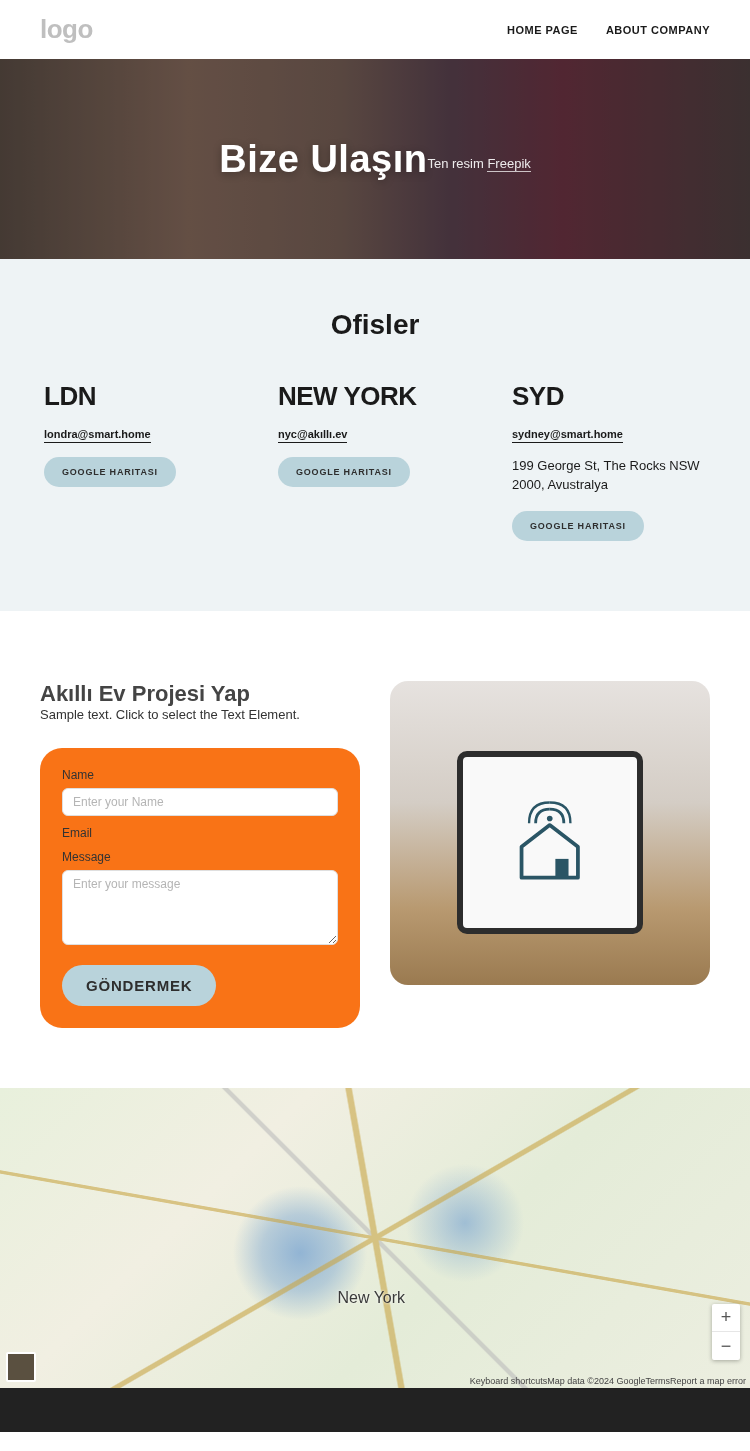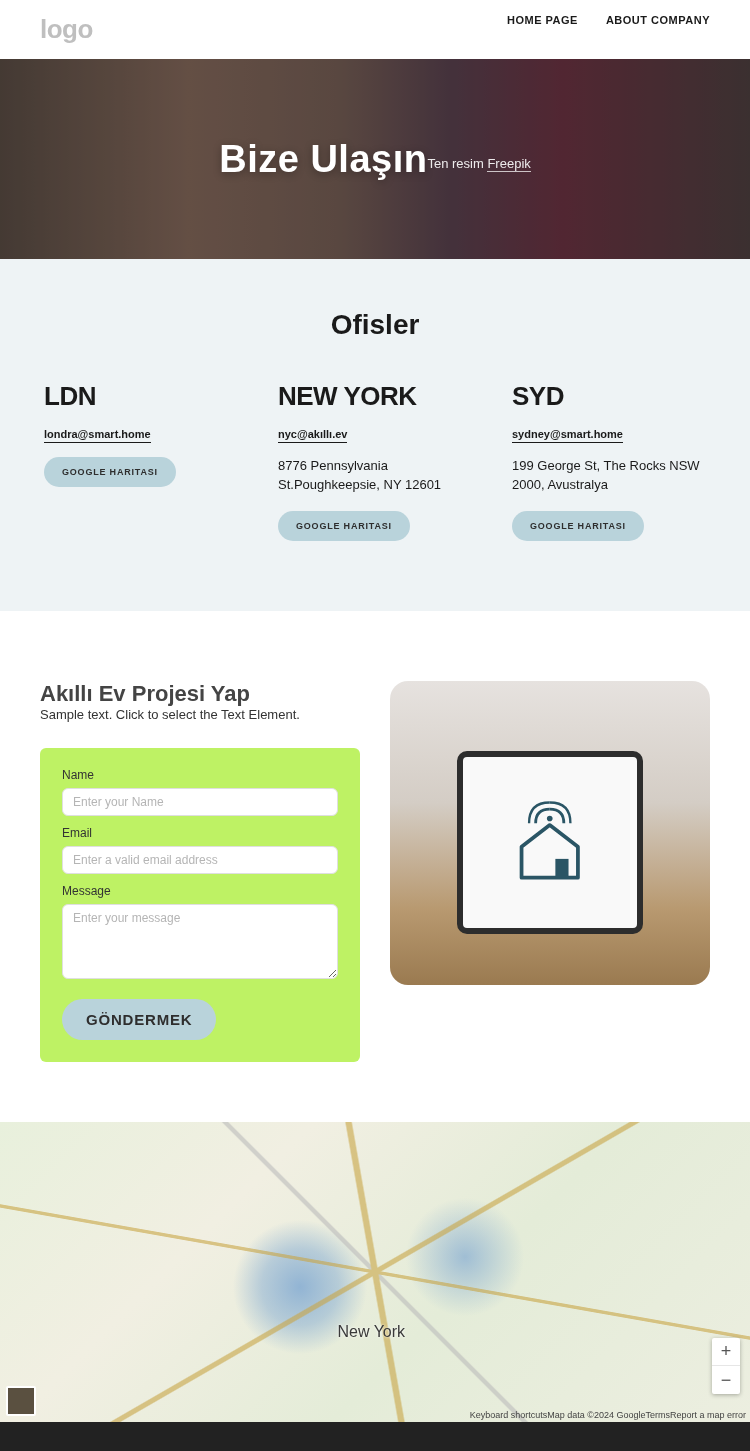--- a/index.html
+++ b/index.html
@@ -1,19 +1,19 @@
 <!DOCTYPE html>
 <html><head>
 <meta charset="utf-8">
 <style>
 * { margin: 0; padding: 0; box-sizing: border-box; }
 body { font-family: -apple-system, BlinkMacSystemFont, "Segoe UI", Arial, sans-serif; color: #1a1a1a; }
 
 
-.header { display: flex; justify-content: space-between; padding: 14px 40px; background: #fff; gap: 28px; }
+.header { display: flex; justify-content: space-between; align-items: center; padding: 14px 40px; background: #fff; gap: 28px; }
 .logo { font-size: 26px; font-weight: 600; color: #bfbfbf; letter-spacing: -0.5px; }
 .nav { display: flex; gap: 28px; }
 .nav a { font-size: 11px; font-weight: 700; letter-spacing: 0.5px; text-decoration: none; color: #1a1a1a; }
 
 
 .hero { position: relative; height: 200px; display: flex; justify-content: center; align-items: center; color: #fff; overflow: hidden; background: linear-gradient(90deg, #5a4a3a 0%, #8a6a54 25%, #7a5f4e 45%, #593d46 60%, #6e2c38 75%, #4c3b35 100%); text-align: right; }
 .hero::before { content:""; position:absolute; inset:0; background: rgba(30,30,40,0.35); }
 .hero h1 { position: relative; font-size: 38px; font-weight: 700; letter-spacing: 0.5px; text-shadow: 0 2px 8px rgba(0,0,0,0.3); }
 .hero p { position: relative; font-size: 13px; margin-top: 8px; opacity: 0.9; }
 .hero p .underline { border-bottom: 1px solid rgba(255,255,255,0.8); }
@@ -26,21 +26,21 @@
 .office h3 { font-size: 26px; font-weight: 700; margin-bottom: 12px; letter-spacing: -0.5px; }
 .office .email { display: inline-block; font-size: 11px; font-weight: 600; color: #1a1a1a; text-decoration: none; border-bottom: 1px solid #1a1a1a; padding-bottom: 2px; margin-bottom: 14px; }
 .office .addr { font-size: 13px; line-height: 1.45; color: #1a1a1a; margin-bottom: 16px; }
 .btn-map { display: inline-block; background: #b9d3db; color: #2e2e2e; font-size: 9px; font-weight: 700; letter-spacing: 0.8px; padding: 10px 18px; border-radius: 18px; text-decoration: none; border: none; cursor: pointer; }
 
 
 .form-section { background: #fff; padding: 70px 40px 60px; display: flex; gap: 30px; align-items: flex-start; }
 .form-left { flex: 1; }
 .form-left h2 { font-size: 22px; font-weight: 700; color: #444; margin-bottom: 0; }
 .form-left .sub { font-size: 13px; color: #333; margin-bottom: 26px; }
-.form-box { background: #bef264; border-radius: 6px; padding: 20px 22px 22px; }
+.form-box { background: #f97316; border-radius: 22px; padding: 20px 22px 22px; }
 .form-box label { display: block; font-size: 12px; color: #333; margin-bottom: 6px; margin-top: 10px; }
 .form-box label:first-child { margin-top: 0; }
 .form-box input, .form-box textarea { width: 100%; border: 1px solid #dfdfdf; border-radius: 6px; padding: 6px 10px; font-size: 12px; font-family: inherit; background: #fff; }
 .form-box input::placeholder, .form-box textarea::placeholder { color: #b5b5b5; }
 .form-box textarea { height: 75px; resize: both; }
 .btn-submit { margin-top: 16px; background: #b9d3db; color: #2e2e2e; font-size: 15px; font-weight: 700; letter-spacing: 0.8px; padding: 12px 24px; border-radius: 22px; border: none; cursor: pointer; }
 
 .form-right { flex: 1; }
 .illus { width: 100%; aspect-ratio: 1.05; border-radius: 18px; background: linear-gradient(180deg, #e6e2df 0%, #d4cdc5 40%, #b89970 75%, #9a7a50 100%); display: flex; align-items: center; justify-content: center; position: relative; overflow: hidden; }
 .tablet { width: 58%; height: 60%; background: #f9f9f9; border-radius: 10px; border: 6px solid #2d2d2d; display:flex; align-items:center; justify-content:center; position: relative; top: 3%; }
@@ -100,41 +100,39 @@
   <h2>Ofisler</h2>
   <div class="office-grid">
     <div class="office">
       <h3>LDN</h3>
       <a href="#" class="email">londra@smart.home</a>
       <button class="btn-map">GOOGLE HARITASI</button>
     </div>
     <div class="office">
       <h3>NEW YORK</h3>
       <a href="#" class="email">nyc@akıllı.ev</a>
-      <p class="addr">8776 Pennsylvania St.Poughkeepsie, NY 12601</p>
       <button class="btn-map">GOOGLE HARITASI</button>
     </div>
     <div class="office">
       <h3>SYD</h3>
       <a href="#" class="email">sydney@smart.home</a>
       <p class="addr">199 George St, The Rocks NSW 2000, Avustralya</p>
       <button class="btn-map">GOOGLE HARITASI</button>
     </div>
   </div>
 </section>
 
 <section class="form-section">
   <div class="form-left">
     <h2>Akıllı Ev Projesi Yap</h2>
     <p class="sub">Sample text. Click to select the Text Element.</p>
     <div class="form-box">
       <label>Name</label>
       <input type="text" placeholder="Enter your Name" style="">
       <label>Email</label>
-      <input type="text" placeholder="Enter a valid email address" style="">
       <label>Message</label>
       <textarea placeholder="Enter your message" style=""></textarea>
       <button class="btn-submit">GÖNDERMEK</button>
     </div>
   </div>
   <div class="form-right">
     <div class="illus">
       <div class="tablet">
         <svg viewBox="0 0 100 100">
           <path d="M50 15 Q35 15 35 30" stroke="#2a5565" stroke-width="3" fill="none"></path>

